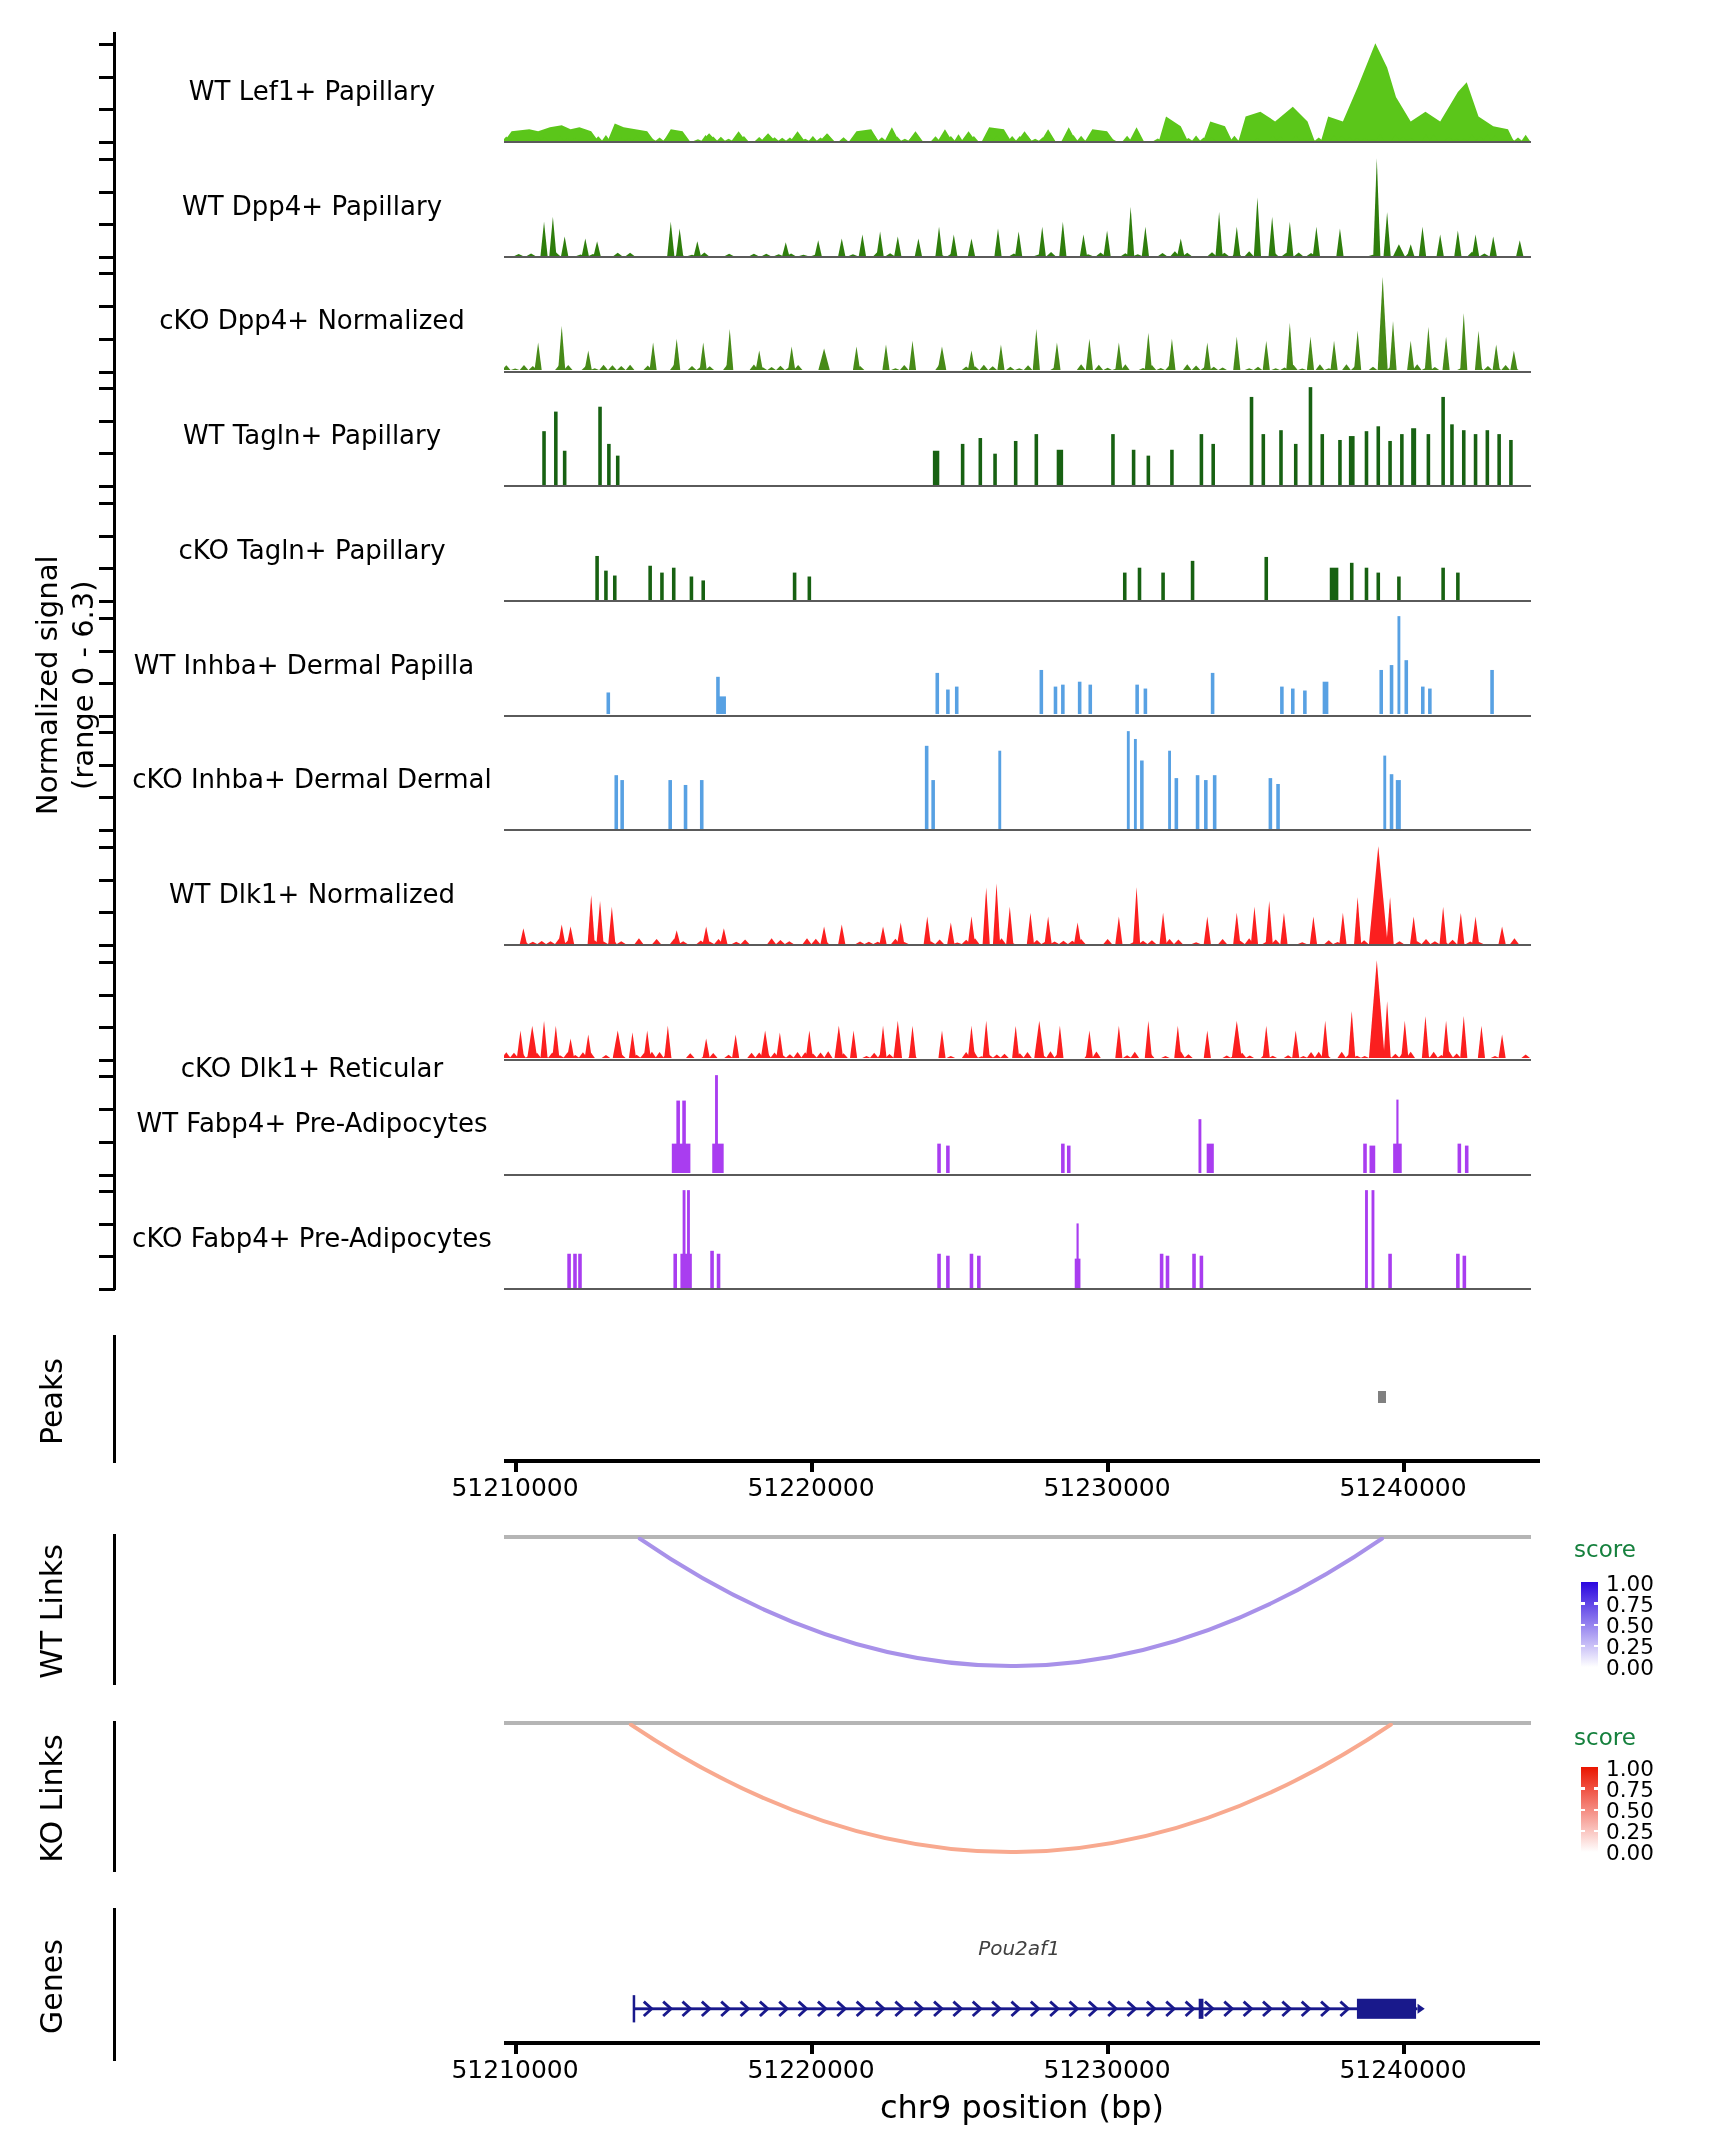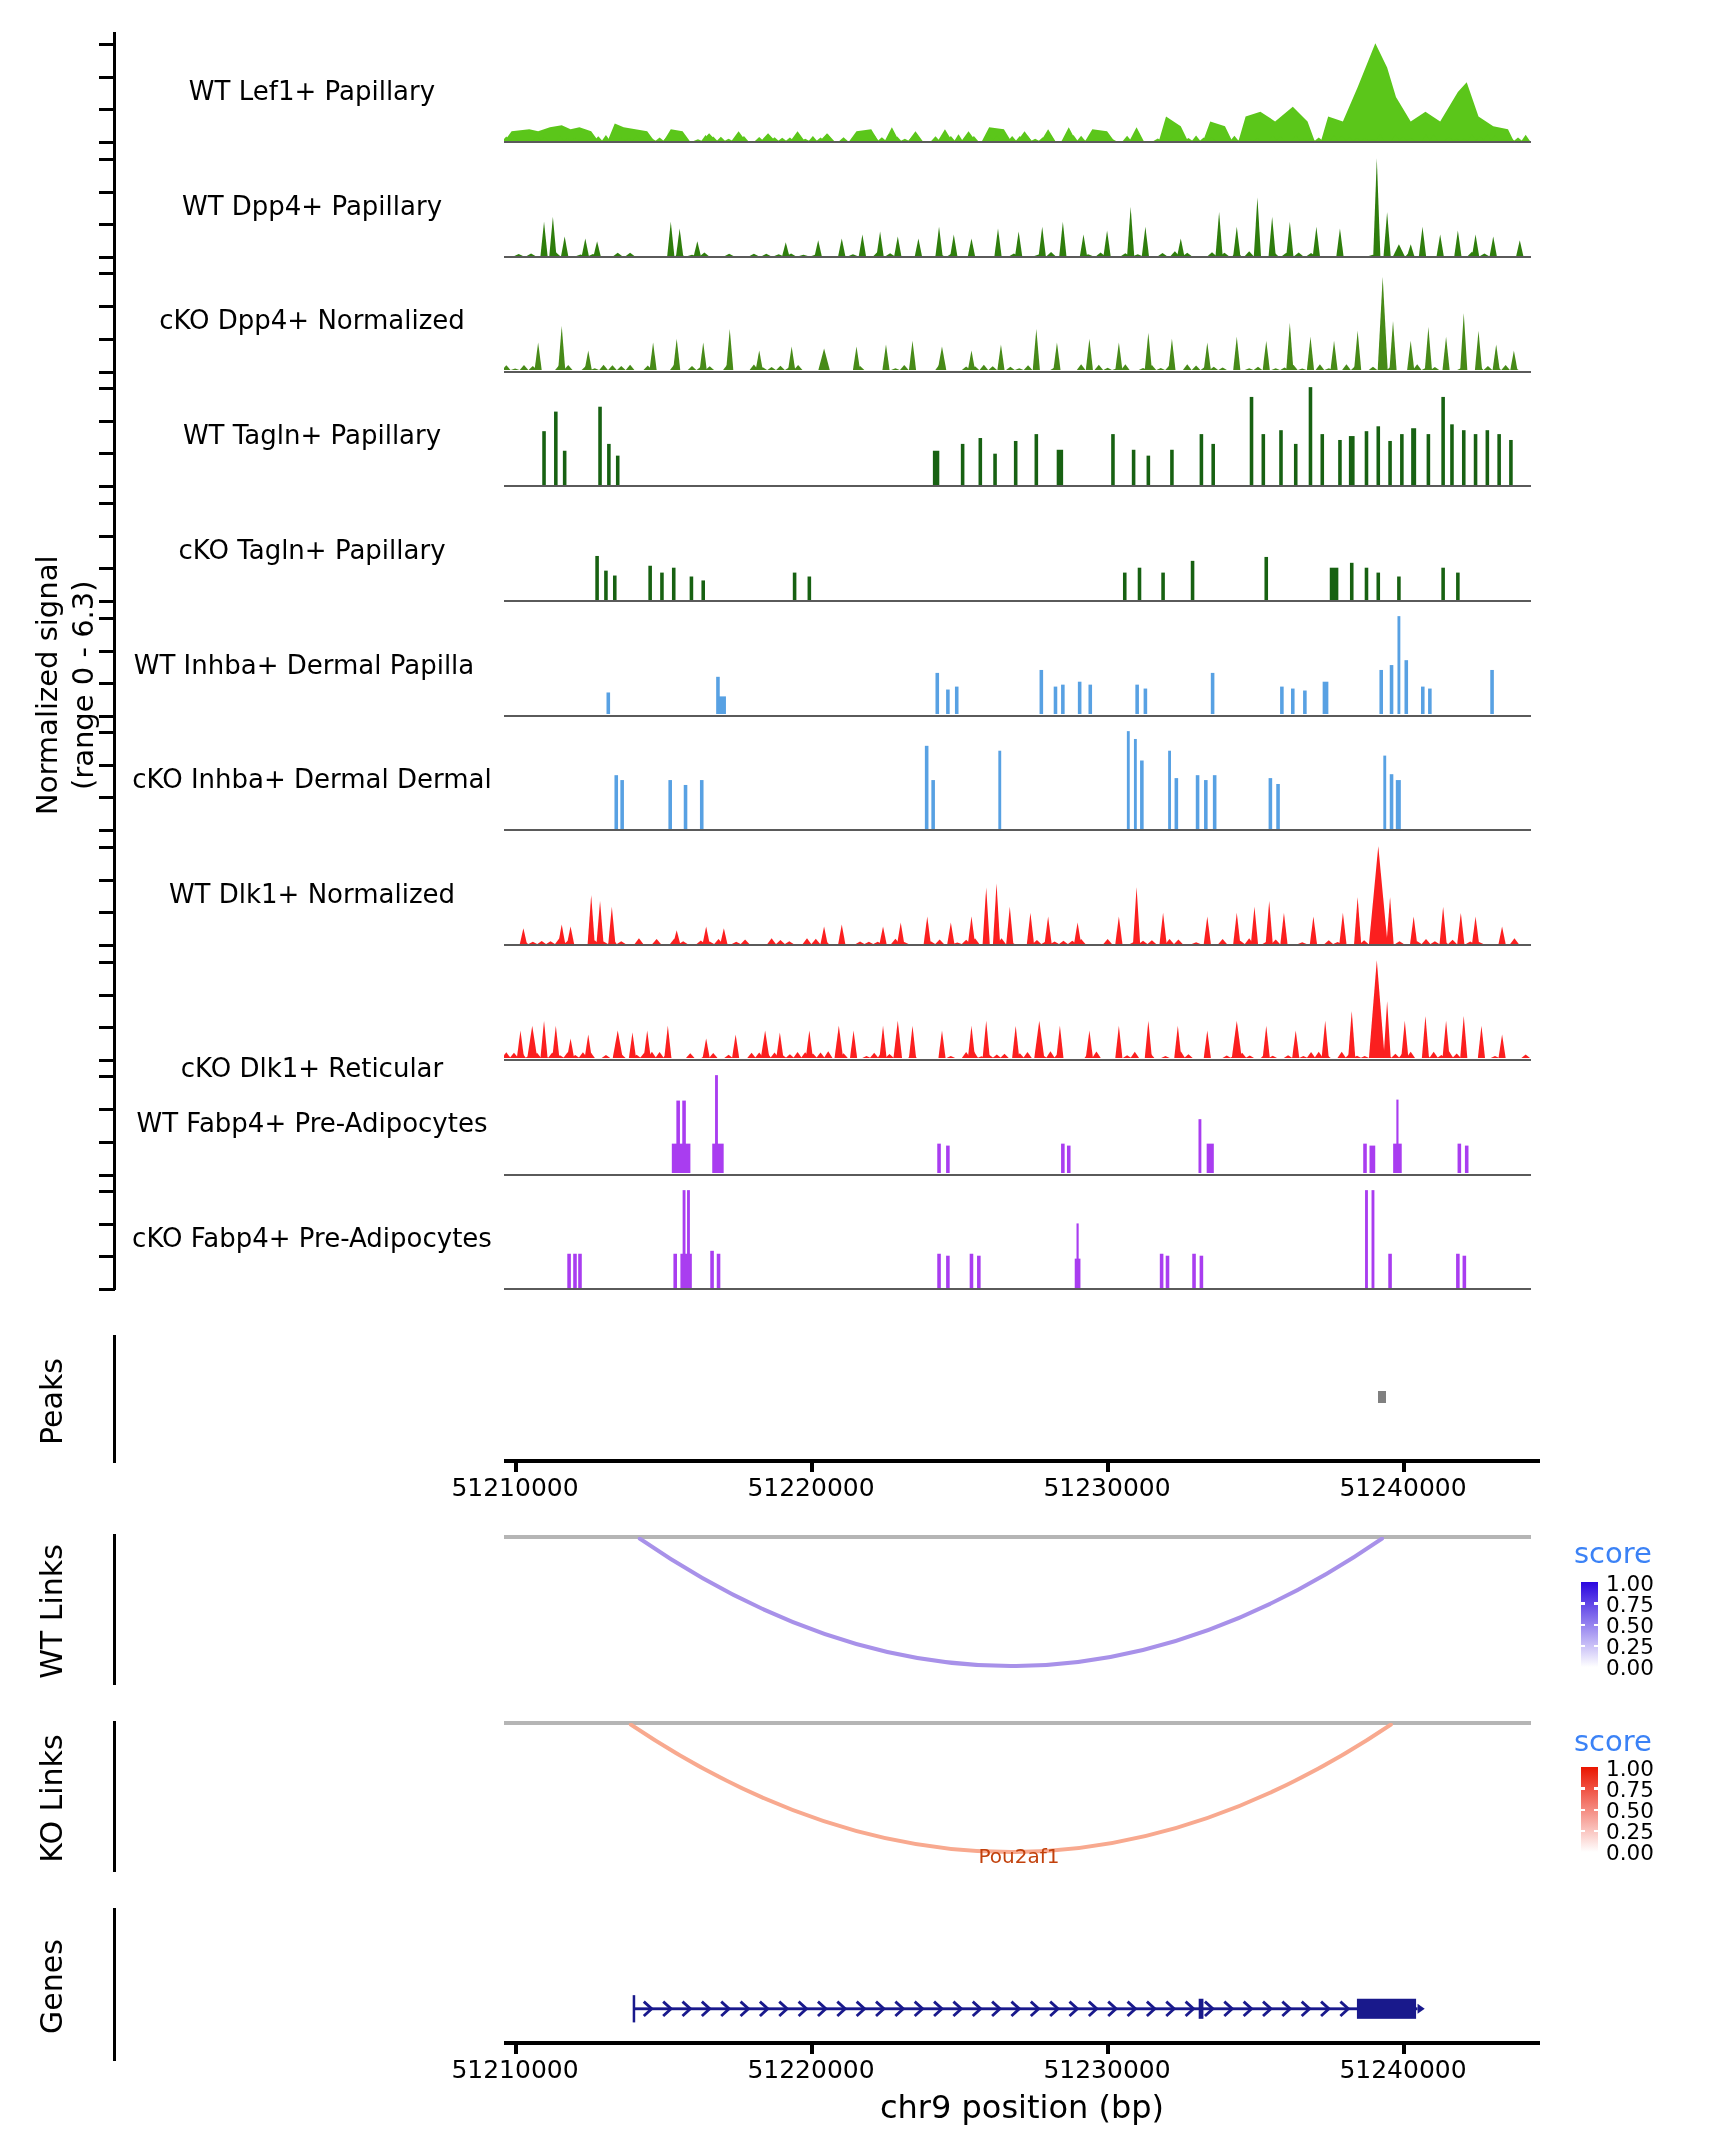--- a/index.html
+++ b/index.html
@@ -8,21 +8,21 @@
   .rot{transform:rotate(-90deg);transform-origin:center center;white-space:nowrap;}
   .bracket{position:absolute;width:2.9px;background:#000;}
   .section-label{position:absolute;font-size:30px;color:#000;text-align:center;}
   .track-label{position:absolute;font-size:26px;color:#000;white-space:nowrap;transform:translate(-50%,-50%);}
   .baseline{position:absolute;height:2.2px;background:#5a5a5a;}
   .grayline{position:absolute;height:3.6px;background:#b5b5b5;}
   .xaxis{position:absolute;height:4.3px;background:#000;}
   .xtick{position:absolute;width:3.6px;height:9.3px;background:#000;}
   .xticklabel{position:absolute;font-size:25px;color:#000000;transform:translateX(-50%);white-space:nowrap;}
   .ytick{position:absolute;width:16px;height:2.9px;background:#000;}
-  .legend-title{position:absolute;font-size:29px;color:#3b82f6;}
+  .legend-title{position:absolute;font-size:23px;color:#15803d;}
   .legend-bar{position:absolute;width:17px;}
   .legend-ticklabel{position:absolute;font-size:21.5px;color:#000;}
   .legend-notch{position:absolute;width:4.3px;height:2.2px;background:#ffffff;}
   .gene-label{position:absolute;font-size:20px;transform:translateX(-50%);}
   .xaxis-title{position:absolute;font-size:32px;color:#000;transform:translateX(-50%);}
   svg{display:block;}
 </style>
 </head>
 <body>
 
@@ -915,21 +915,21 @@
   <div id="ko-legend-labels">
       <div class="legend-ticklabel" style="left: 1606px; top: 1756px;">1.00</div>
       <div class="legend-ticklabel" style="left: 1606px; top: 1777px;">0.75</div>
       <div class="legend-ticklabel" style="left: 1606px; top: 1798px;">0.50</div>
       <div class="legend-ticklabel" style="left: 1606px; top: 1819px;">0.25</div>
       <div class="legend-ticklabel" style="left: 1606px; top: 1840px;">0.00</div>
     </div>
 </div>
 
 <div>
-  <div class="gene-label" id="gene-name" style="left:1019px;top:1844px;color:#c2410c;">Pou2af1</div>
+  <div class="gene-label" id="gene-name" style="left:1019px;top:1936px;color:#404040;font-style:italic;">Pou2af1</div>
   <svg id="gene-svg" class="abs" width="1075" height="65" style="left:504px;top:1977px;" viewBox="0 0 1500 90">
       <rect x="181.08000000000004" y="42" width="1093.6550000000002" height="4" fill="#19198C"></rect>
       <rect x="179.58000000000004" y="25" width="3.5" height="38" fill="#19198C"></rect>
       <path d="M 195.08000000000004,34 L 206.08000000000004,44 L 195.08000000000004,54" fill="none" stroke="#19198C" stroke-width="4"></path>
       <path d="M 222.08000000000004,34 L 233.08000000000004,44 L 222.08000000000004,54" fill="none" stroke="#19198C" stroke-width="4"></path>
       <path d="M 249.08000000000004,34 L 260.08000000000004,44 L 249.08000000000004,54" fill="none" stroke="#19198C" stroke-width="4"></path>
       <path d="M 276.08000000000004,34 L 287.08000000000004,44 L 276.08000000000004,54" fill="none" stroke="#19198C" stroke-width="4"></path>
       <path d="M 303.08000000000004,34 L 314.08000000000004,44 L 303.08000000000004,54" fill="none" stroke="#19198C" stroke-width="4"></path>
       <path d="M 330.08000000000004,34 L 341.08000000000004,44 L 330.08000000000004,54" fill="none" stroke="#19198C" stroke-width="4"></path>
       <path d="M 357.08000000000004,34 L 368.08000000000004,44 L 357.08000000000004,54" fill="none" stroke="#19198C" stroke-width="4"></path>

